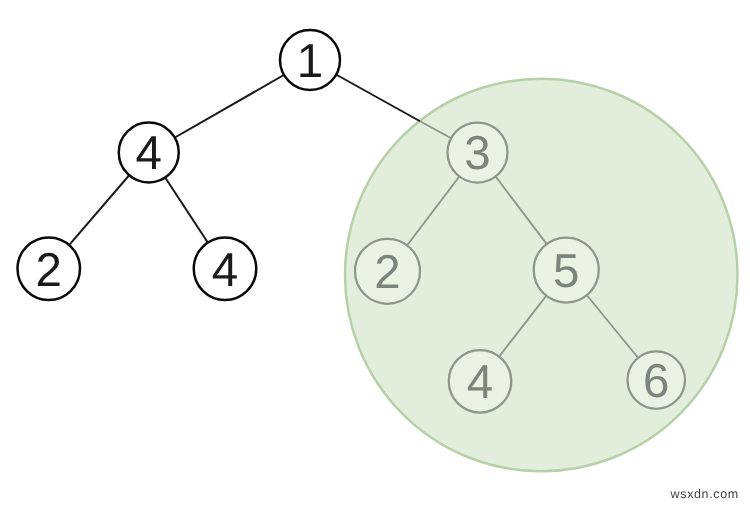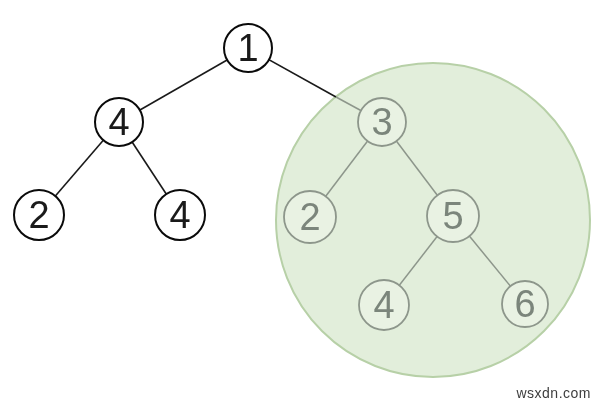--- a/index.html
+++ b/index.html
@@ -16,21 +16,21 @@
     overflow: hidden;
   }
   svg { display: block; }
   svg text {
     font-family: "Liberation Sans", sans-serif;
   }
   .watermark {
     position: absolute;
     right: 9px;
     bottom: 4px;
-    font-size: 14px;
+    font-size: 10px;
     letter-spacing: 0.5px;
     color: #3d3d3d;
     user-select: none;
   }
 </style>
 </head>
 <body>
 
 <div class="stage">
   <svg id="tree-svg" width="600" height="405" viewBox="0 0 600 405">

